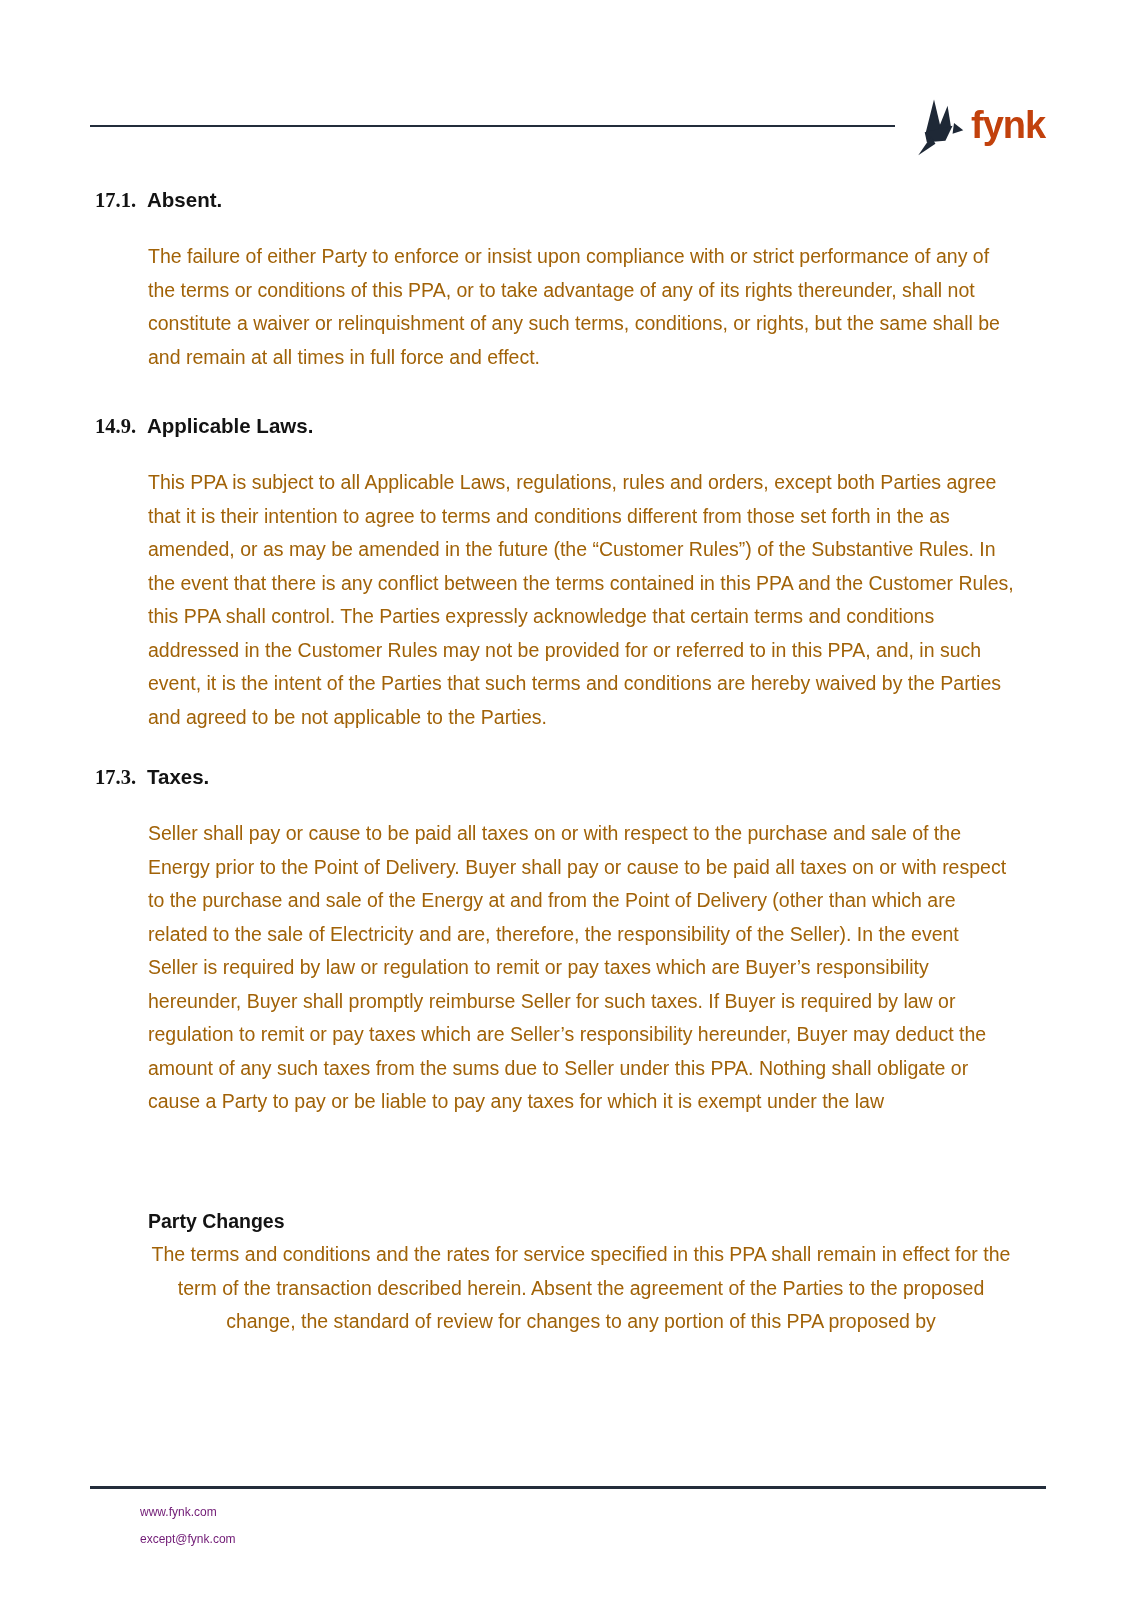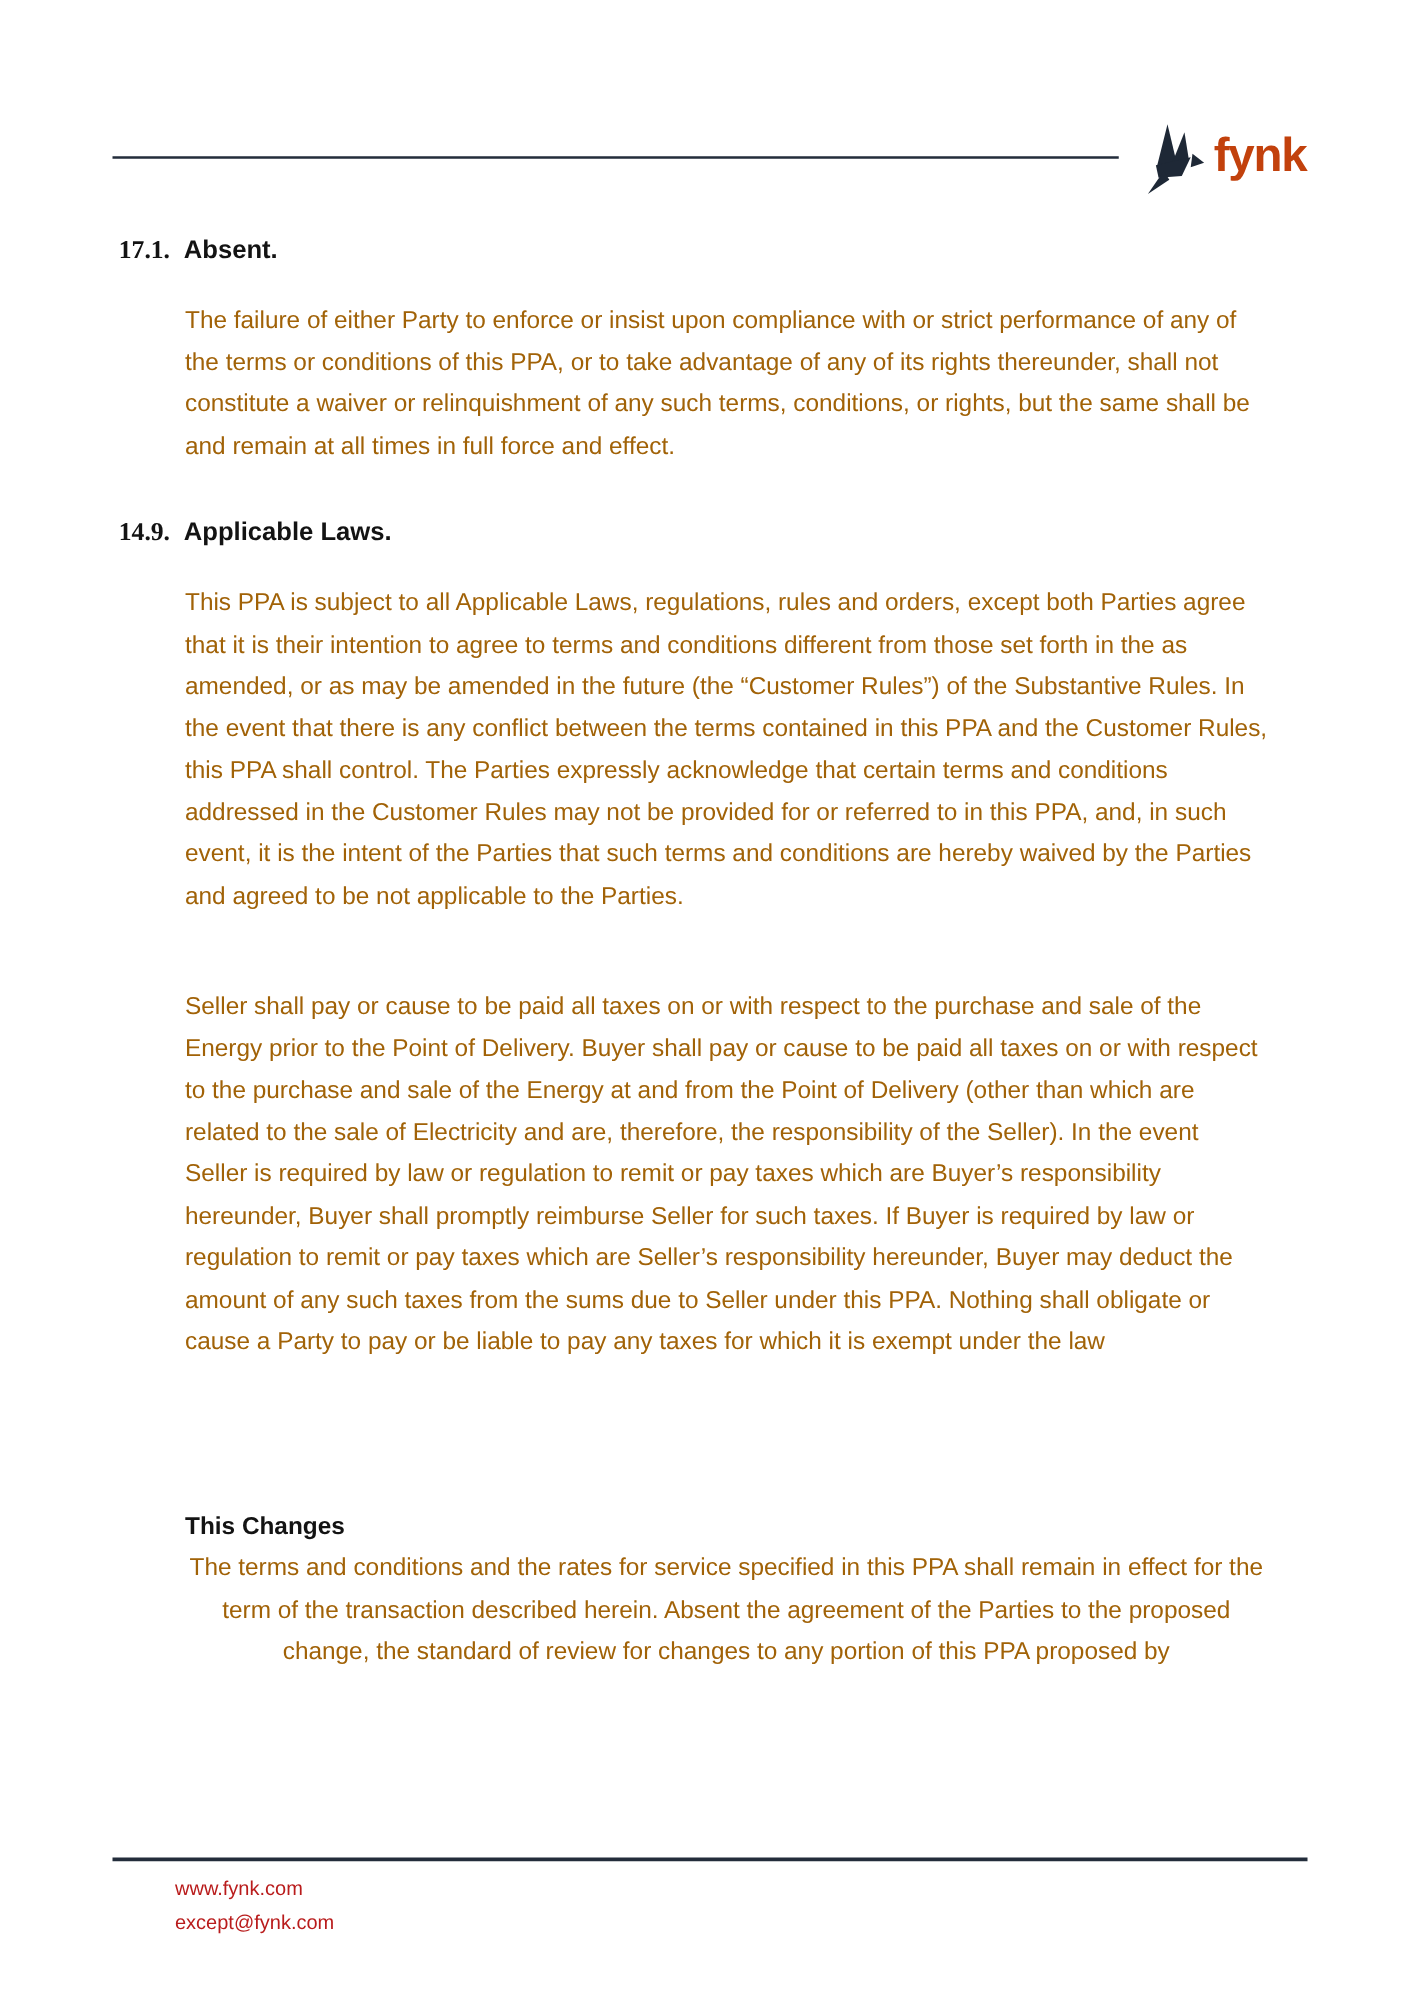--- a/index.html
+++ b/index.html
@@ -91,23 +91,23 @@
     left: 90px;
     top: 1486px;
     width: 956px;
     height: 3px;
     background: #232d3b;
   }
   .footer-text {
     position: absolute;
     left: 140px;
     top: 1499px;
-    font-size: 16px;
+    font-size: 12px;
     line-height: 26.5px;
-    color: #b91c1c;
+    color: #701a75;
   }
 </style>
 </head>
 <body>
 
 <div class="page">
 
   <div class="header-rule"></div>
   <div class="logo">
     <svg viewBox="0 0 70 80" aria-hidden="true">
@@ -132,25 +132,29 @@
 
   <section class="section" style="top:412px;">
     <h2 class="sec-heading">
       <span class="sec-num">14.9.</span>
       <span class="sec-title">Applicable Laws.</span>
     </h2>
     <p class="sec-body">This PPA is subject to all Applicable Laws, regulations, rules and orders, except both Parties agree that it is their intention to agree to terms and conditions different from those set forth in the as amended, or as may be amended in the future (the “Customer Rules”) of the Substantive Rules. In the event that there is any conflict between the terms contained in this PPA and the Customer Rules, this PPA shall control. The Parties expressly acknowledge that certain terms and conditions addressed in the Customer Rules may not be provided for or referred to in this PPA, and, in such event, it is the intent of the Parties that such terms and conditions are hereby waived by the Parties and agreed to be not applicable to the Parties.</p>
   </section>
 
   <section class="section" style="top:763px;">
+    <h2 class="sec-heading">
+      <span class="sec-num">17.3.</span>
+      <span class="sec-title">Taxes.</span>
+    </h2>
     <p class="sec-body">Seller shall pay or cause to be paid all taxes on or with respect to the purchase and sale of the Energy prior to the Point of Delivery. Buyer shall pay or cause to be paid all taxes on or with respect to the purchase and sale of the Energy at and from the Point of Delivery (other than which are related to the sale of Electricity and are, therefore, the responsibility of the Seller). In the event Seller is required by law or regulation to remit or pay taxes which are Buyer’s responsibility hereunder, Buyer shall promptly reimburse Seller for such taxes. If Buyer is required by law or regulation to remit or pay taxes which are Seller’s responsibility hereunder, Buyer may deduct the amount of any such taxes from the sums due to Seller under this PPA. Nothing shall obligate or cause a Party to pay or be liable to pay any taxes for which it is exempt under the law</p>
   </section>
 
   <section class="section" style="top:1180px;">
-    <div class="sec-subheading">This Changes</div>
+    <div class="sec-subheading">Party Changes</div>
     <p class="sec-body after-subheading">The terms and conditions and the rates for service specified in this PPA shall remain in effect for the term of the transaction described herein. Absent the agreement of the Parties to the proposed change, the standard of review for changes to any portion of this PPA proposed by</p>
   </section>
 
   <div class="footer-rule"></div>
   <div class="footer-text">
     <div>www.fynk.com</div>
     <div>except@fynk.com</div>
   </div>
 
 </div>

